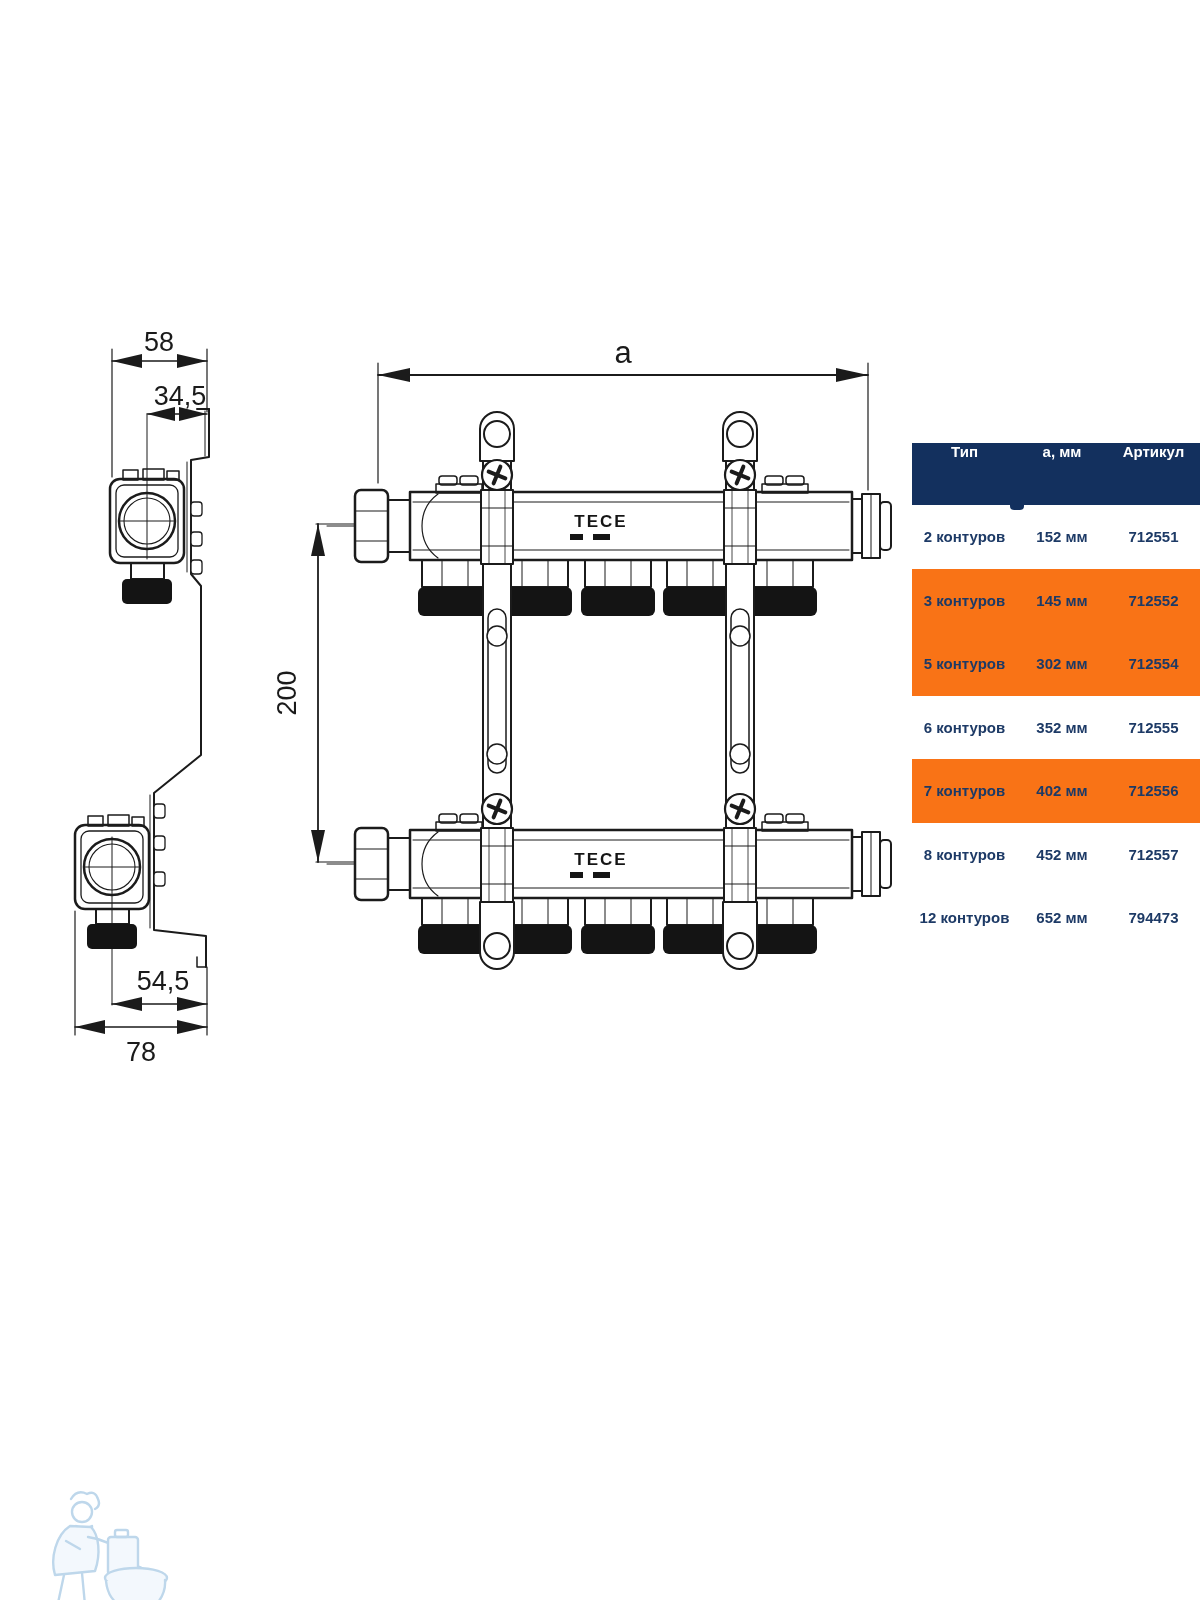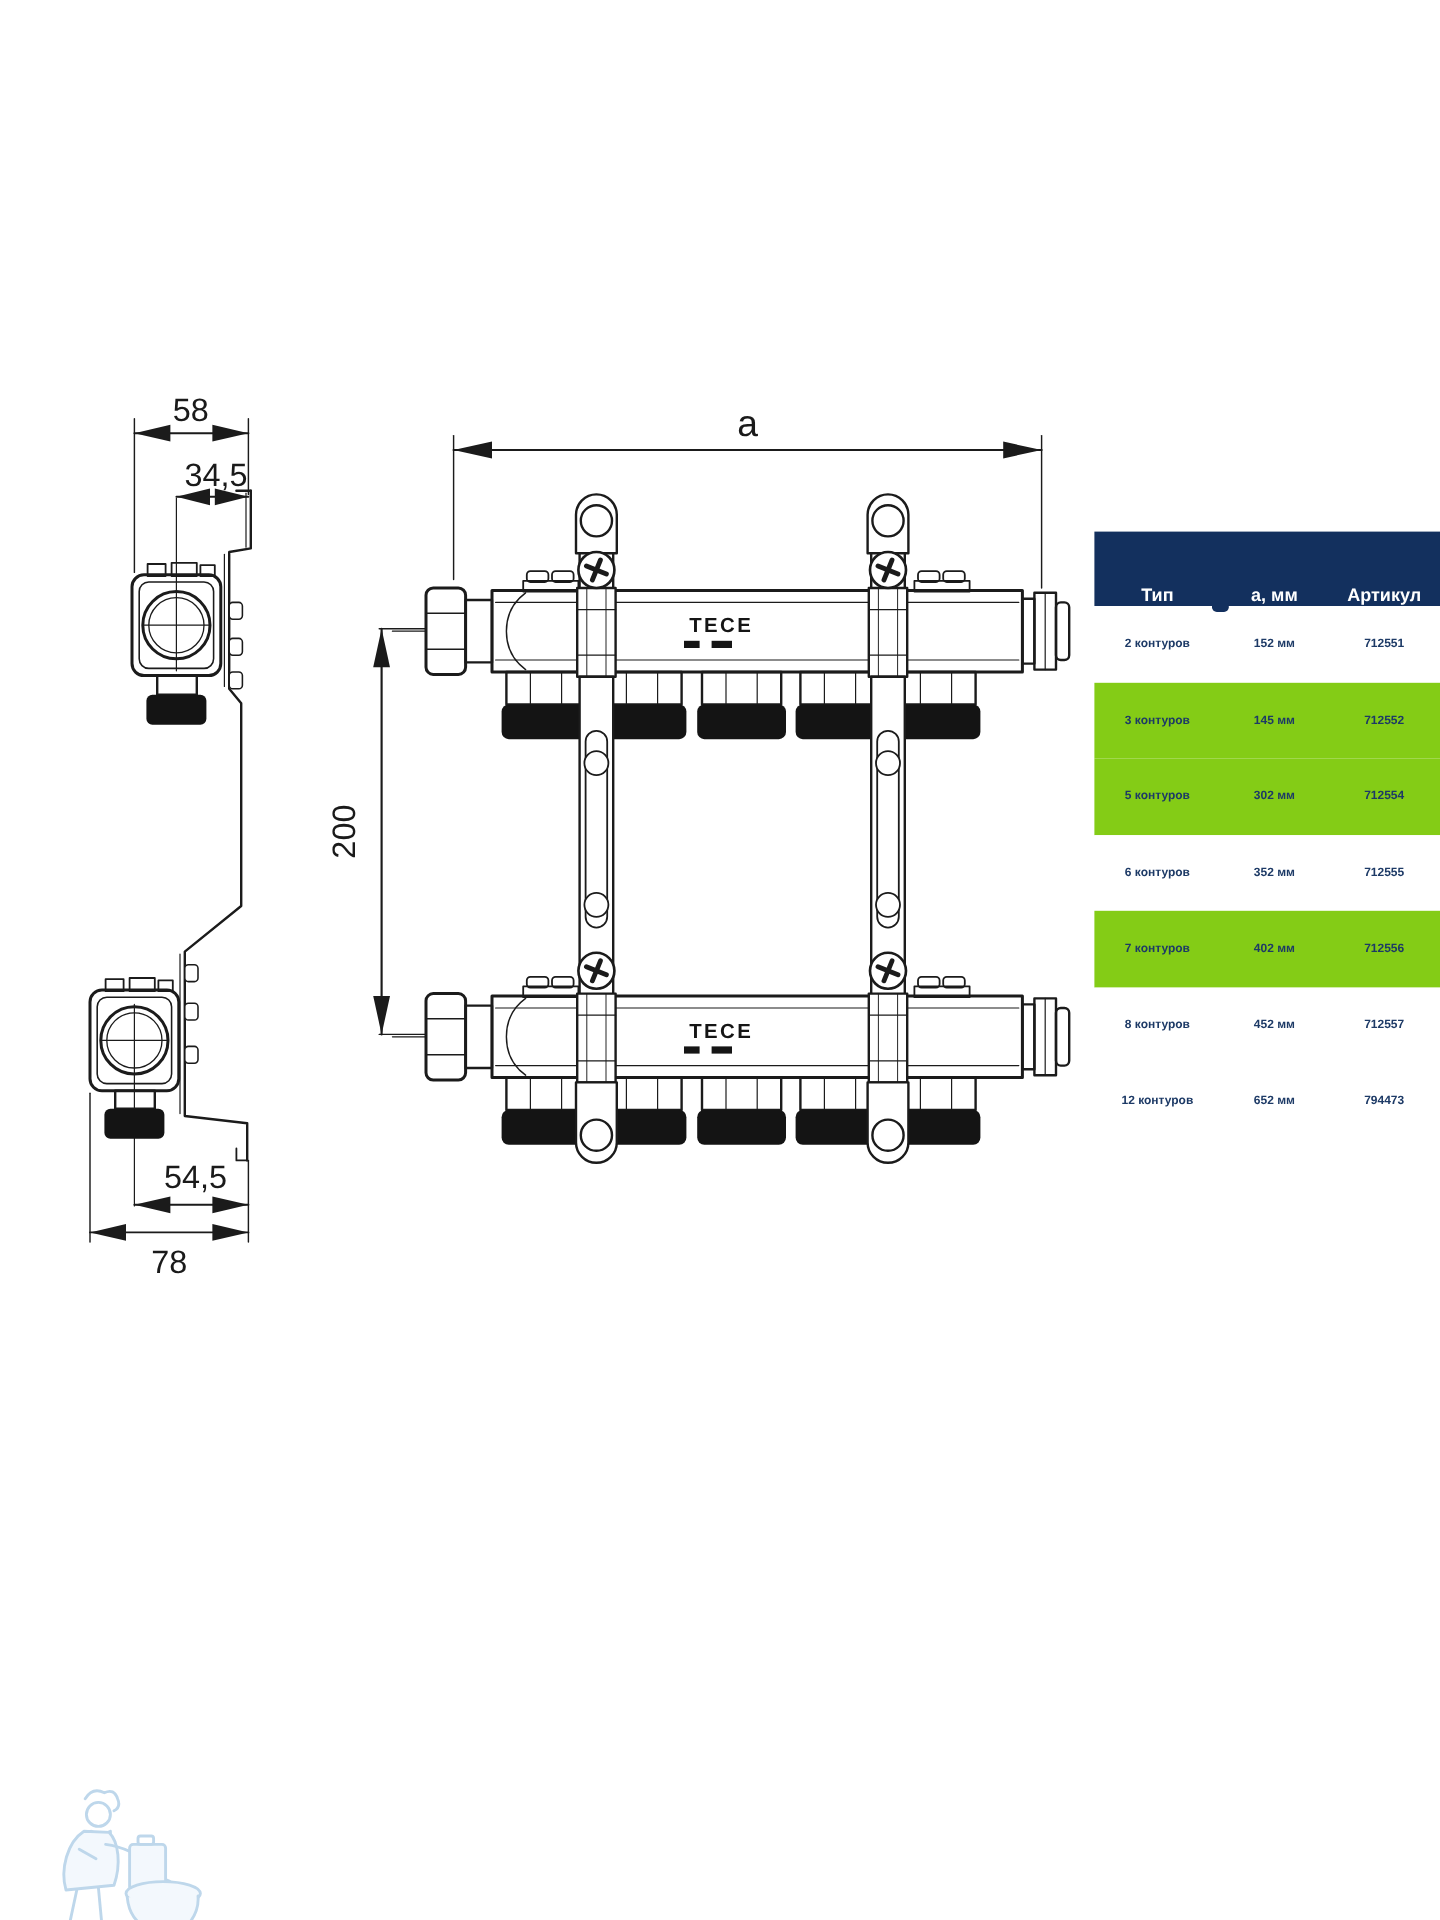--- a/index.html
+++ b/index.html
@@ -7,28 +7,28 @@
           font-family:"Liberation Sans",sans-serif;margin-top:13px;}
   #drawing{position:absolute;left:0;top:0;}
   svg text{font-family:"Liberation Sans",sans-serif;fill:#1a1a1a;}
   .dim{font-size:27px;}
   .dim-big{font-size:31px;}
   .brand{font-size:17px;font-weight:bold;letter-spacing:2px;fill:#151515;}
 
   
   .spec-table{position:absolute;left:912px;top:430px;width:288px;}
   .thead{display:flex;height:62px;background:#13305e;color:#ffffff;
-         align-items:flex-end;font-weight:bold;font-size:15px;}
+         align-items:flex-start;font-weight:bold;font-size:15px;}
   .thead .c1,.trow .c1{width:105px;text-align:center;}
   .thead .c2,.trow .c2{width:90px;text-align:center;}
   .thead .c3,.trow .c3{width:93px;text-align:center;}
   .tbody{}
   .trow{display:flex;height:63.5px;align-items:center;color:#1d3a66;
-        font-weight:bold;font-size:10px;background:#ffffff;}
-  .trow.alt{background:#84cc16;}
+        font-weight:bold;font-size:15px;background:#ffffff;}
+  .trow.alt{background:#f97316;}
   .header-notch{position:absolute;left:98px;top:60px;width:14px;height:7px;
                 background:#13305e;border-radius:0 0 4px 4px;}
 </style>
 </head>
 <body>
 
 <div id="canvas">
 
 <svg id="drawing" width="1200" height="1600" viewBox="0 0 1200 1600" fill="none" stroke-linecap="round" stroke-linejoin="round">
 

